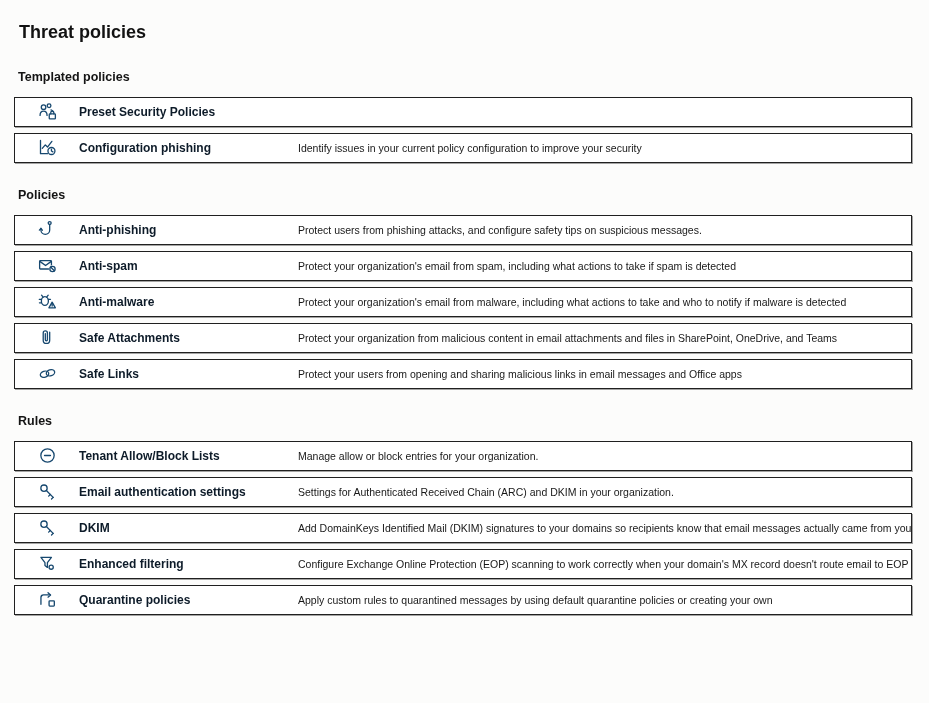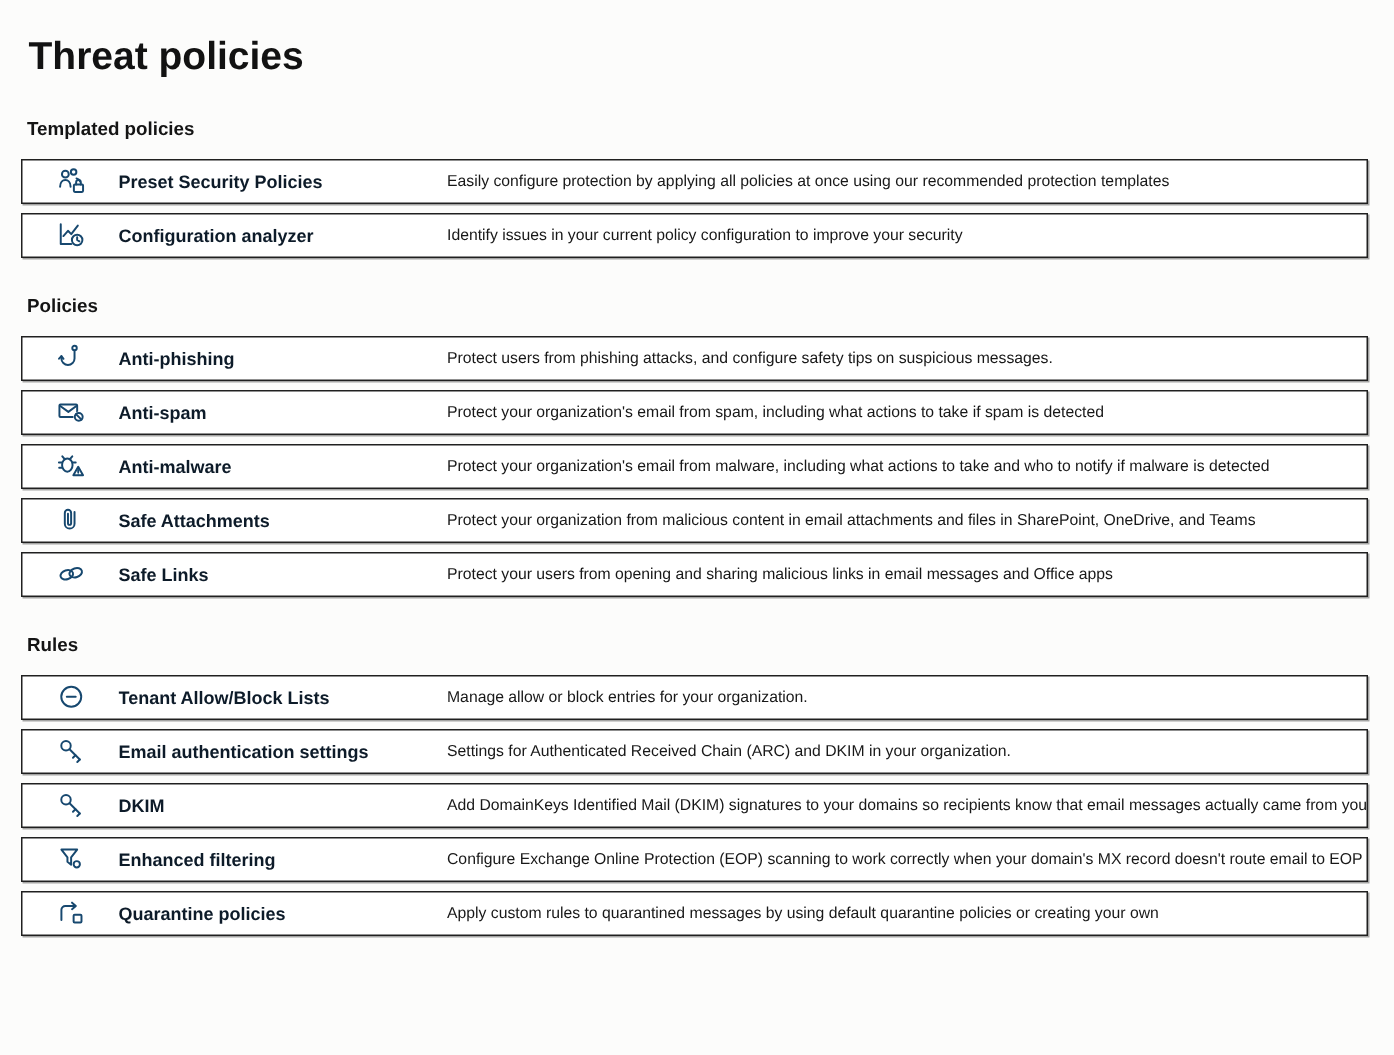--- a/index.html
+++ b/index.html
@@ -10,21 +10,21 @@
     color:#121212;
     overflow:hidden;
   }
   .page{padding:8px 17px 0 14px;}
   .answer-area-label{
     font-family:"Liberation Serif", serif;
     font-weight:bold;font-size:15px;color:#0d0d0d;
     padding-left:4px;
   }
   .page-title{
-    font-size:26px;font-weight:700;color:#121212;
+    font-size:18px;font-weight:700;color:#121212;
     margin:15px 0 0 5px;line-height:1.1;
   }
   .section-heading{
     font-weight:700;font-size:12.5px;color:#141414;
     margin:25px 0 13px 4px;
   }
   .section-heading.first{margin-top:27px;}
   .rows{display:block;}
   .row{
     display:flex;align-items:center;
@@ -70,33 +70,32 @@
           <svg class="ic" viewBox="0 0 24 24">
             <circle cx="7.5" cy="7" r="2.6"></circle>
             <path d="M3.5 16.5c0-3.4 2-5 4-5s4 1.6 4 5"></path>
             <circle cx="13.8" cy="5.3" r="2.1"></circle>
             <path d="M16 10.2c1.4.4 2.3 1.3 2.7 2.3"></path>
             <rect x="14" y="14.8" width="7" height="5.7" rx="0.8"></rect>
             <path d="M15.7 14.8v-1.5a1.8 1.8 0 0 1 3.6 0v1.5"></path>
           </svg>
         </span>
         <span class="row-label">Preset Security Policies</span>
-        <span class="row-desc">Easily configure protection by applying all policies at once using our recommended protection templates</span>
       </div>
 
       <div class="row">
         <span class="icon-cell">
           <svg class="ic" viewBox="0 0 24 24">
             <path d="M4 4v15h8"></path>
             <path d="M6 13l3.5-4 2.5 2.5 5-6.5"></path>
             <circle cx="16.5" cy="16" r="4"></circle>
             <path d="M16.5 13.9V16l1.7 1"></path>
           </svg>
         </span>
-        <span class="row-label">Configuration analyzer</span>
+        <span class="row-label">Configuration phishing</span>
         <span class="row-desc">Identify issues in your current policy configuration to improve your security</span>
       </div>
 
     </div>
   </div>
 
   <div class="section">
     <div class="section-heading">Policies</div>
     <div class="rows">
 

